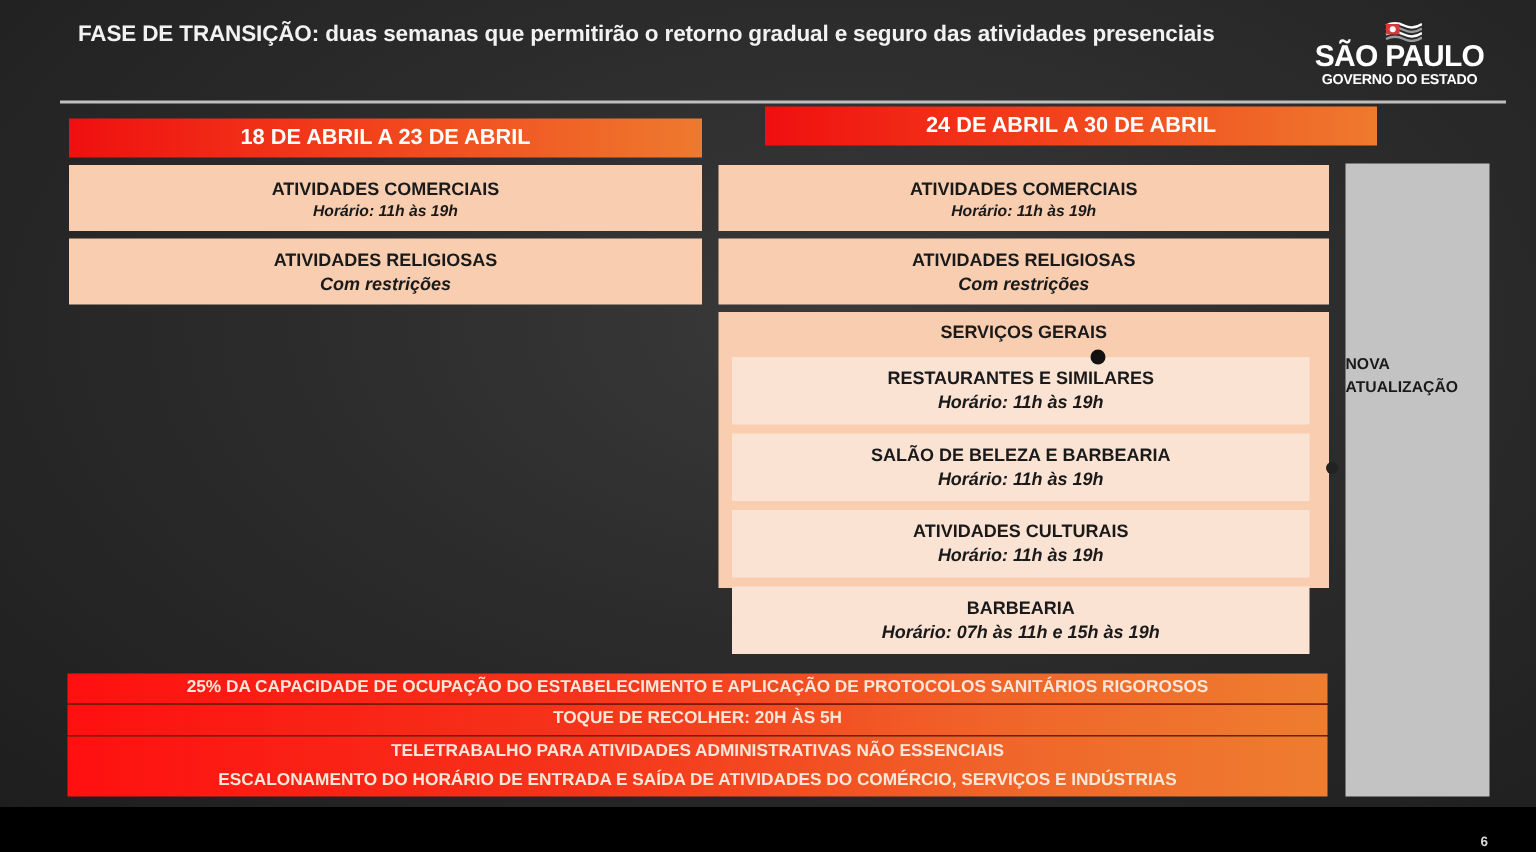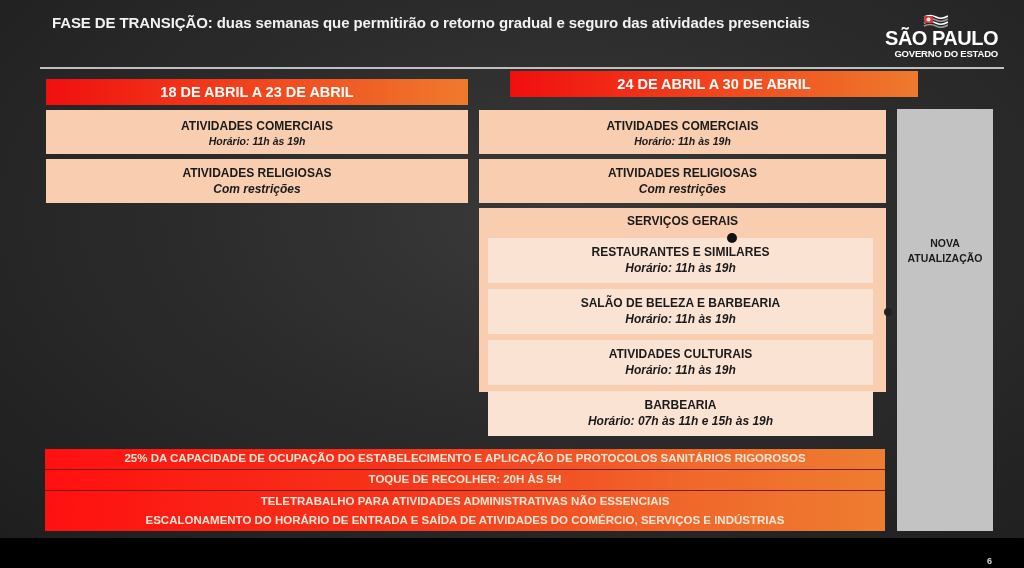--- a/index.html
+++ b/index.html
@@ -11,38 +11,38 @@
   }
   .footer-bar { position: absolute; left: 0; top: 538px; width: 1024px; height: 30px; background: #000; }
   .page-num { position: absolute; right: 32px; top: 556px; color: #d8d8d8; font-size: 9px; font-weight: bold; }
 
   .title {
     position: absolute; left: 52px; top: 10px; width: 780px;
     color: #f2f2f2; font-size: 15px; font-weight: bold; line-height: 25px; letter-spacing: -0.1px;
   }
   .title-rule { position: absolute; left: 40px; top: 67px; width: 964px; height: 2px; background: #bfbfbf; }
 
-  .logo { position: absolute; left: 868px; top: 12px; width: 130px; height: 46px; color: #fff; text-align: right; }
+  .logo { position: absolute; left: 868px; top: 12px; width: 130px; height: 46px; color: #fff; text-align: center; }
   .logo-flag { position: absolute; left: 54px; top: 2px; width: 26px; height: 14px; }
   .logo-main { position: absolute; left: 0; top: 16px; width: 130px; font-size: 20px; font-weight: bold; letter-spacing: -0.5px; line-height: 20px; }
   .logo-sub { position: absolute; left: 0; top: 36px; width: 130px; font-size: 9.5px; font-weight: bold; letter-spacing: -0.2px; line-height: 11px; }
 
   .period-header {
     position: absolute; height: 26px; color: #fff; font-weight: bold; font-size: 14.5px;
     display: flex; align-items: center; justify-content: center;
     background: linear-gradient(90deg, #f00f0f 0%, #f24a1e 55%, #ee7a2e 100%);
   }
   .may-header {
     position: absolute; left: 897px; top: 79px; width: 96px; height: 26px;
     background: #c0c0c0; color: #1a1a1a; font-weight: bold; font-size: 12px;
     display: flex; align-items: center; justify-content: center;
   }
   .may-body {
     position: absolute; left: 897px; top: 109px; width: 96px; height: 422px;
-    background: #c3c3c3; color: #1a1a1a; font-weight: bold; font-size: 10.5px; text-align: center;
+    background: #c3c3c3; color: #1a1a1a; font-weight: bold; font-size: 10.5px; text-align: left;
   }
   .may-body span { position: absolute; left: 0; top: 127px; width: 96px; line-height: 15px; }
 
   .card {
     position: absolute; background: #f8cdb0; text-align: center; color: #1a1a1a;
   }
   .card .h { font-weight: bold; font-size: 12px; line-height: 16px; }
   .card .s { font-weight: bold; font-style: italic; font-size: 10.5px; line-height: 14px; }
   .card .s.lg { font-size: 12px; line-height: 16px; }
 

